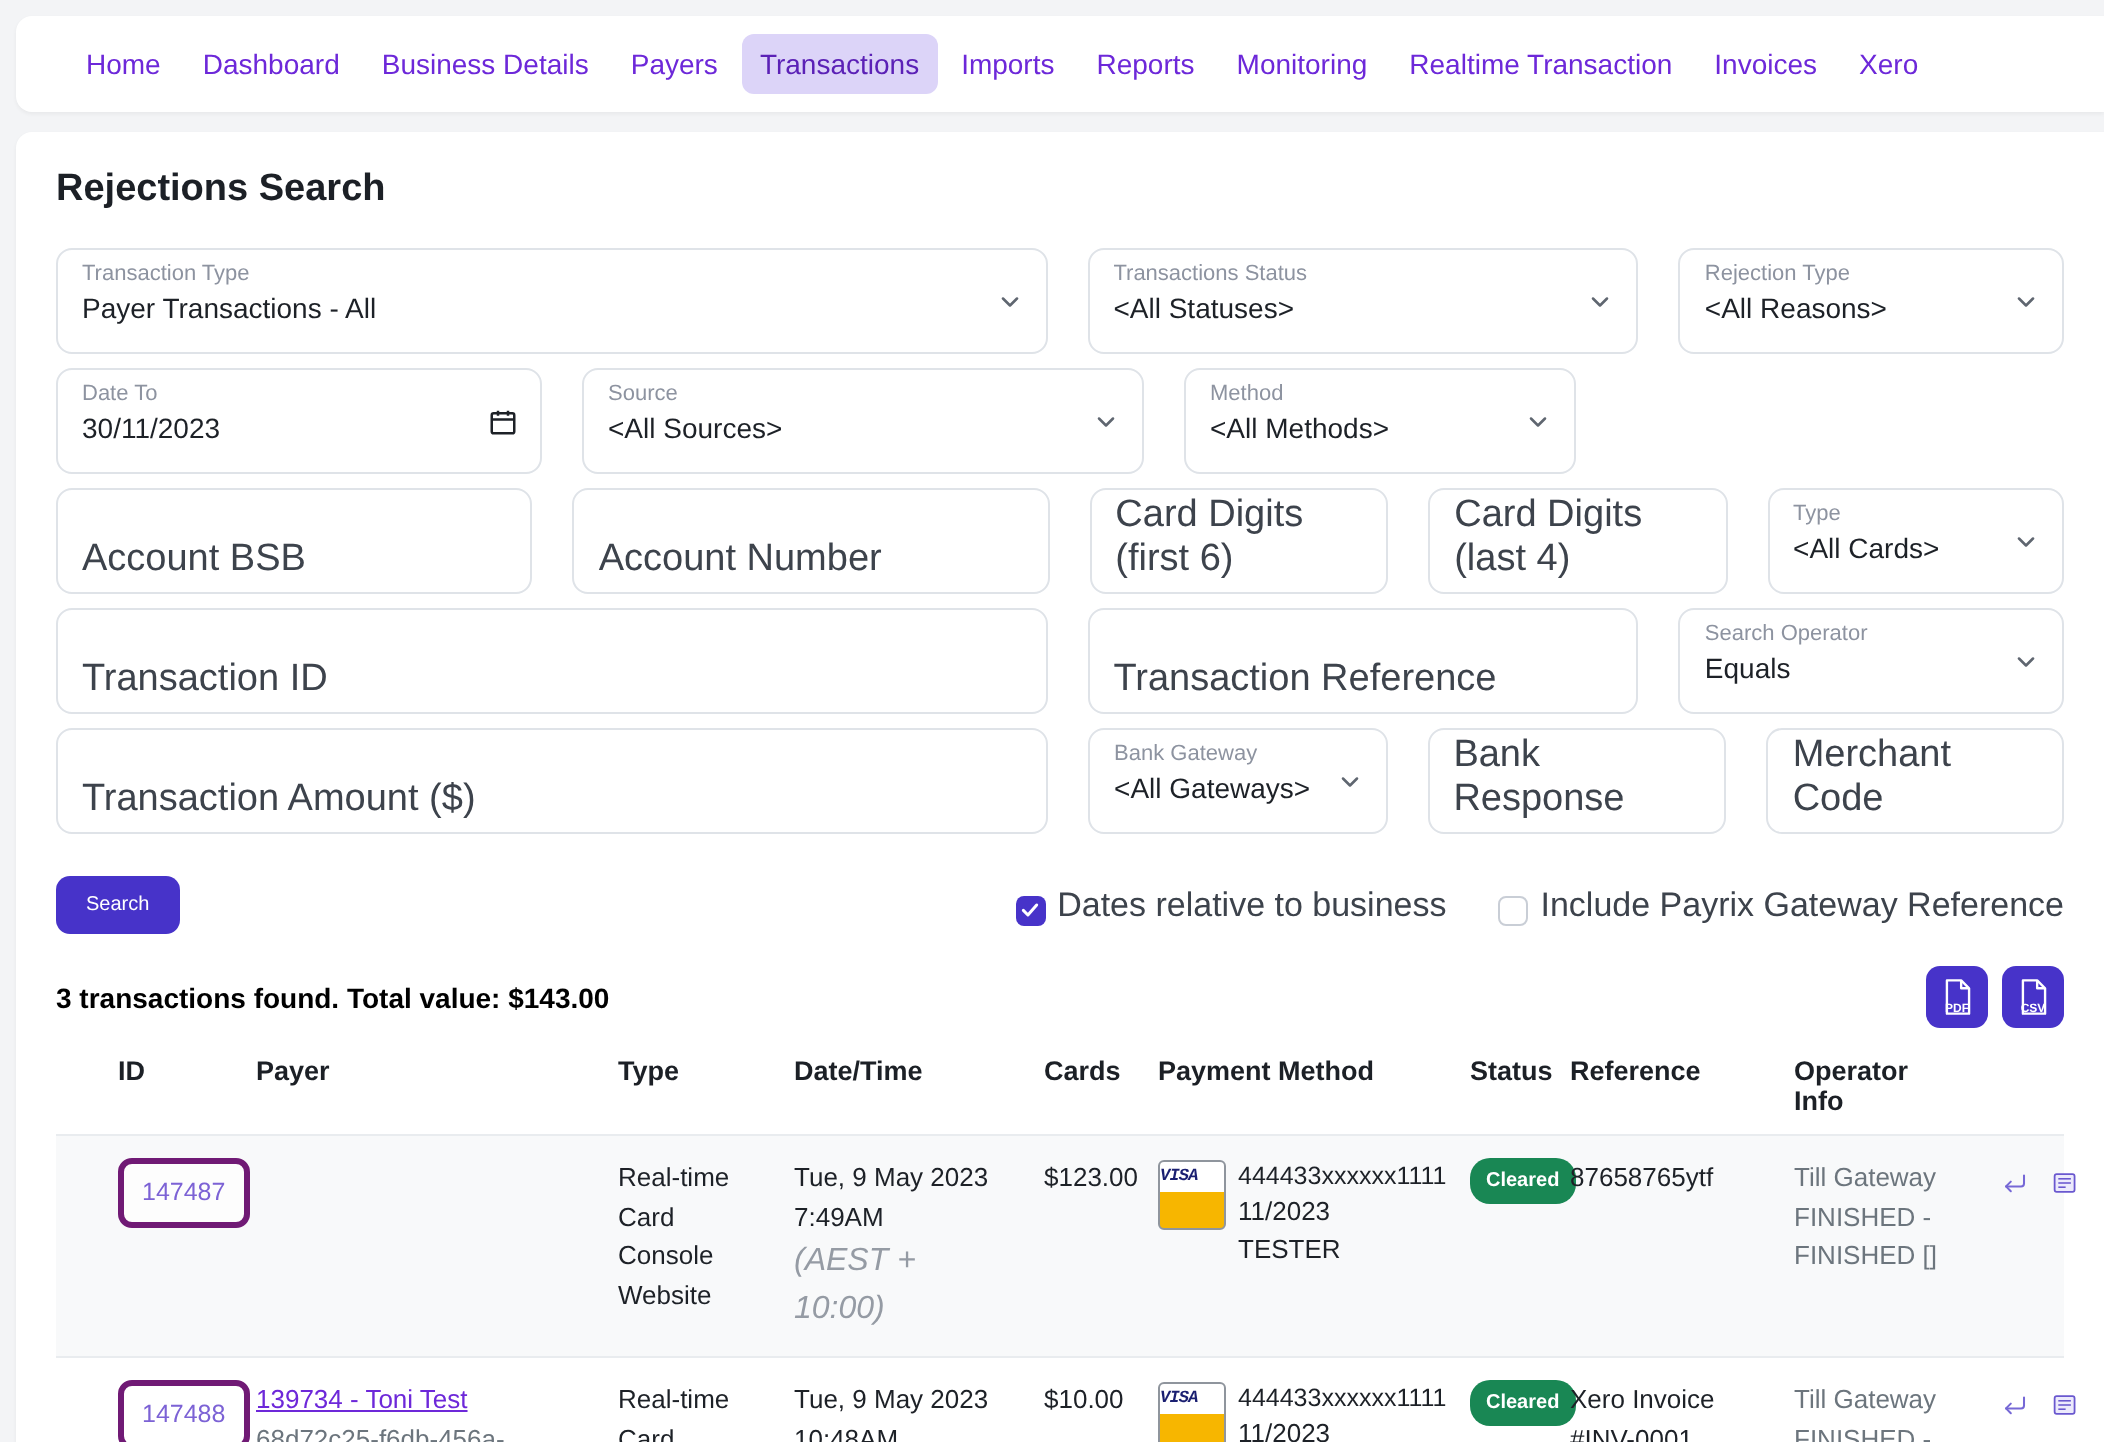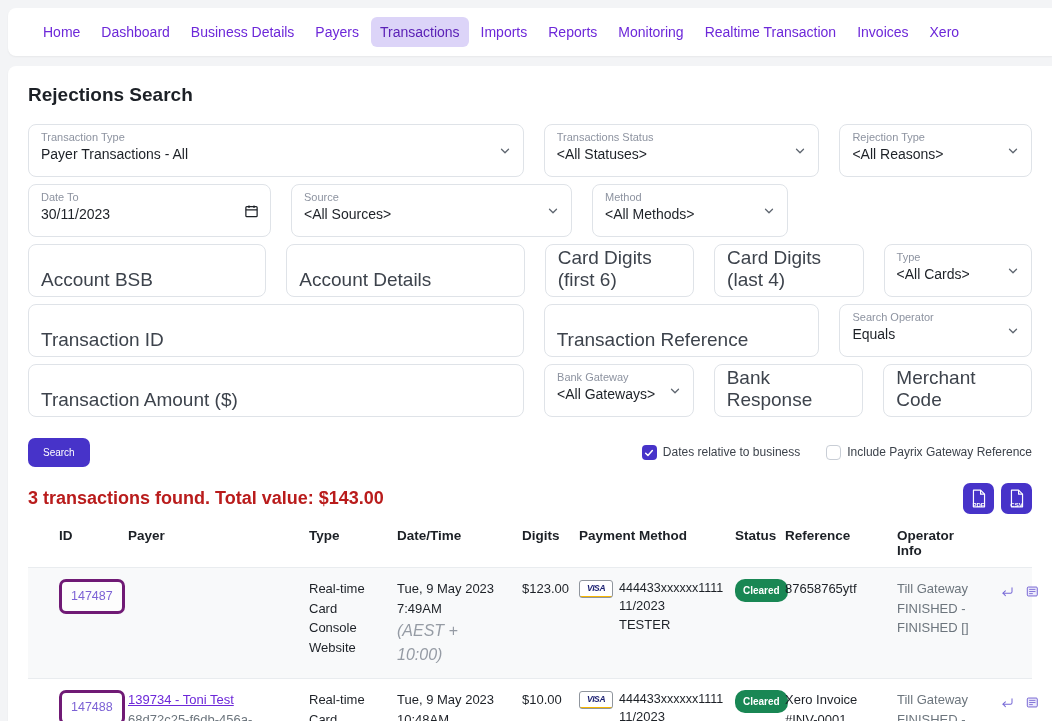--- a/index.html
+++ b/index.html
@@ -57,28 +57,28 @@
   .w-s2   { width:151px; }
 
   
   .actions { display:flex; align-items:center; justify-content:space-between; margin:21px 8px 0 8px; }
   .btn-search {
     background:#4733c9; color:#fff; font-size:10px;
     padding:9px 15px; border:none; border-radius:7px; cursor:pointer;
     font-family:"Liberation Sans",sans-serif;
   }
   .checkboxes { display:flex; gap:26px; align-items:center; }
-  .cb-wrap { display:flex; align-items:flex-start; gap:6px; font-size:12px; color:#3d434c; cursor:pointer; }
+  .cb-wrap { display:flex; align-items:flex-end; gap:6px; font-size:17px; color:#3d434c; cursor:pointer; }
   .cb { width:15px; height:15px; border-radius:4px; display:flex; align-items:center; justify-content:center; }
   .cb.checked { background:#4733c9; }
   .cb.unchecked { background:#fff; border:1px solid #c9ced6; }
 
   
   .results-row { display:flex; align-items:center; justify-content:space-between; margin:16px 8px 0 8px; }
-  .summary { font-size:18px; font-weight:bold; color:#b91c1c; }
+  .summary { font-size:14px; font-weight:bold; color:#000000; }
   .export-group { display:flex; gap:7px; }
   .export-btn {
     width:31px; height:31px; background:#4733c9; border:none; border-radius:7px;
     position:relative; display:flex; align-items:center; justify-content:center; cursor:pointer;
   }
   .file-label {
     position:absolute; bottom:6px; left:0; right:0; text-align:center;
     color:#fff; font-size:6px; font-weight:bold; letter-spacing:0;
   }
 
@@ -104,25 +104,26 @@
   }
   .payer-link { color:#6d28d9; text-decoration:underline; cursor:pointer; }
   .uuid { color:#6c757d; overflow-wrap:break-word; }
   .pre  { white-space:pre-line; }
   .op-cell { color:#6c757d; }
   .tz { font-size:16px; font-style:italic; color:#959ba4; margin-top:1px; }
   .pm-cell { display:flex; gap:6px; }
   .pm-text div { line-height:1.45; }
   .pm-number { font-size:12.5px; white-space:nowrap; }
   .visa-badge {
-    width:34px; height:18px; flex:none;
+    width:34px; height:35px; flex:none;
     border:1px solid #8f959d; border-radius:3px;
     background:linear-gradient(#fff 0 15px, #f7b600 15px);
-    display:flex; justify-content:center; align-items:flex-start;
+    display:flex; justify-content:flex-start; align-items:flex-start;
     margin-top:1px;
+    font-family:Liberation Mono, monospace;
   }
   .visa-badge span {
     color:#1a1f71; font-style:italic; font-weight:bold;
     font-size:8.5px; line-height:15px; letter-spacing:-.4px;
   }
   .status-pill {
     display:inline-block; background:#198754; color:#fff;
     font-size:10px; font-weight:bold; border-radius:10px; padding:4px 8px;
   }
   .icons-cell { display:flex; gap:12px; justify-content:center; align-items:flex-start; padding-top:3px; }
@@ -197,21 +198,21 @@
           <polyline points="6 9 12 15 18 9"></polyline>
         </svg>
     </div>
   </div>
 
   <div class="frow">
     <div class="field ph w-half">
       <span>Account BSB</span>
     </div>
     <div class="field ph w-half">
-      <span>Account Details</span>
+      <span>Account Number</span>
     </div>
     <div class="field ph w-s1">
       <span>Card Digits (first 6)</span>
     </div>
     <div class="field ph w-s1">
       <span>Card Digits (last 4)</span>
     </div>
     <div class="field w-s2">
       <div class="flabel">Type</div>
       <div class="fvalue">&lt;All Cards&gt;</div>
@@ -293,21 +294,21 @@
       </button>
     </div>
   </div>
 
   <div class="table">
     <div class="thead tgrid">
       <div>ID</div>
       <div>Payer</div>
       <div>Type</div>
       <div>Date/Time</div>
-      <div>Digits</div>
+      <div>Cards</div>
       <div>Payment Method</div>
       <div>Status</div>
       <div>Reference</div>
       <div>Operator Info</div>
       <div></div>
     </div>
     <div class="tbody">
   <div class="trow tgrid">
     <div>
       <span class="chip">147487</span>

